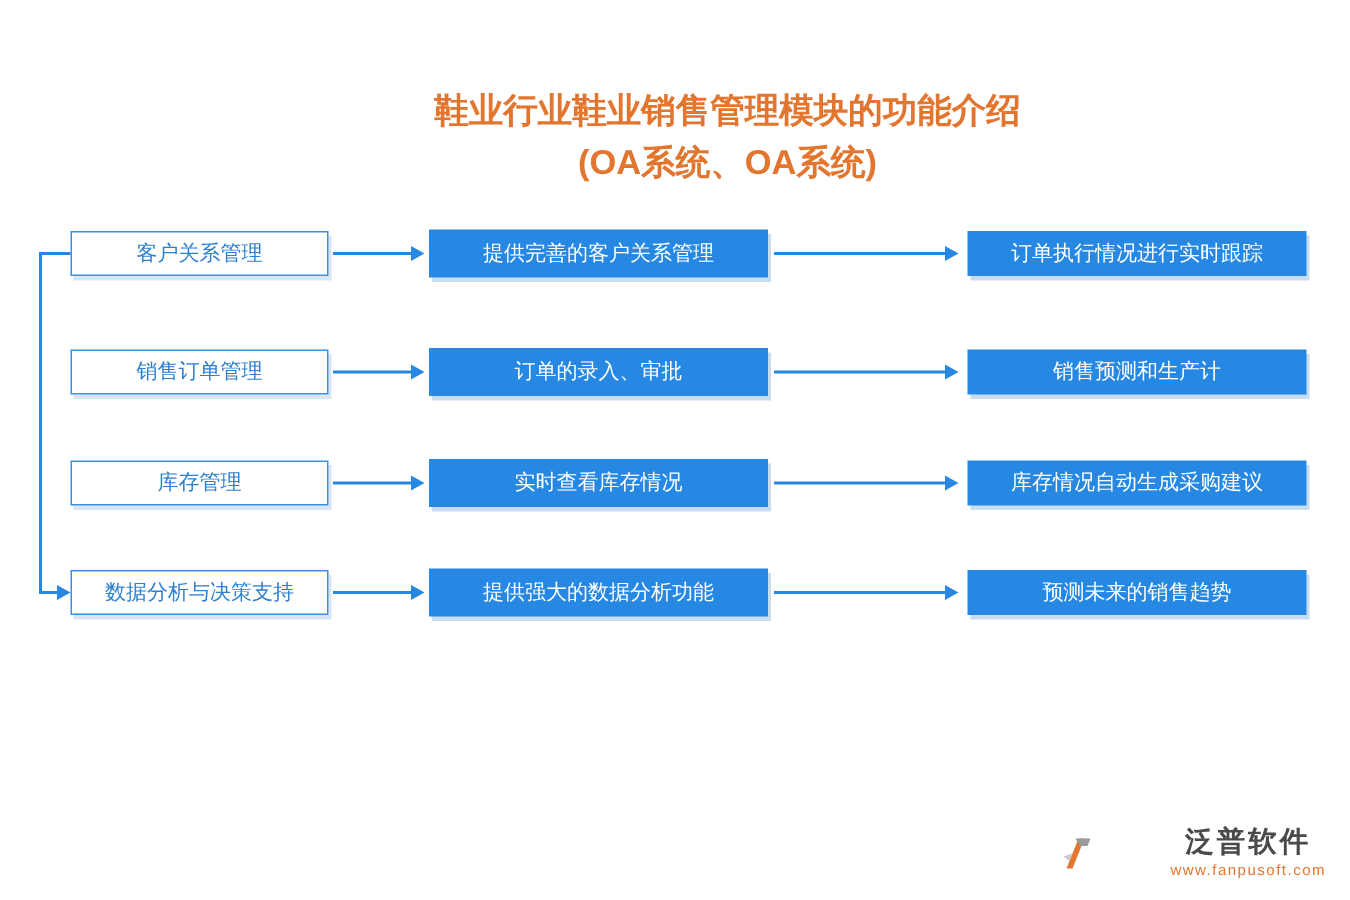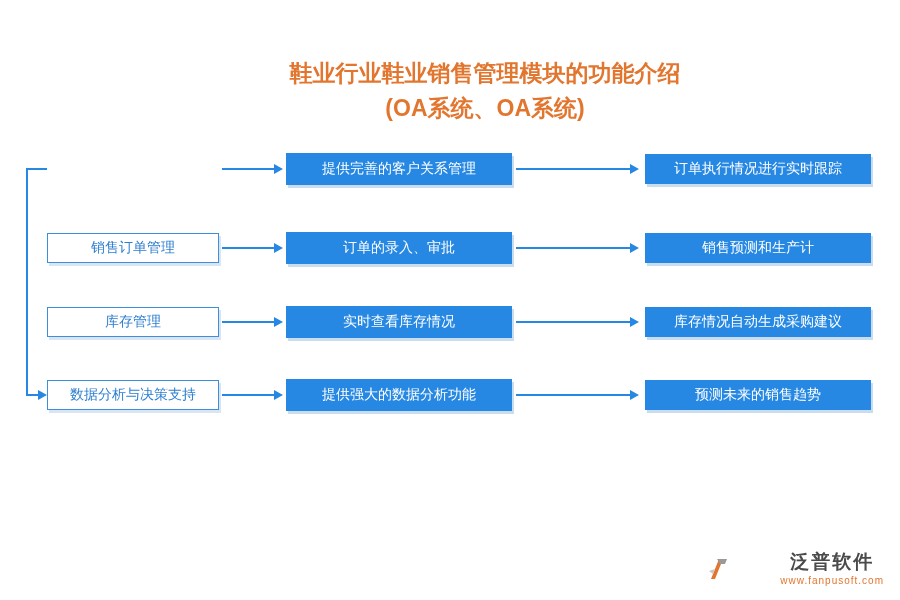--- a/index.html
+++ b/index.html
@@ -32,20 +32,21 @@
 </head>
 <body>
 
 <div class="canvas">
 
   <div class="title">
     <div>鞋业行业鞋业销售管理模块的功能介绍</div>
     <div>(OA系统、OA系统)</div>
   </div>
 
+  <div class="box left-box" style="left:47px;top:154px">客户关系管理</div>
   <div class="arrow" style="left:222px;top:168px;width:52px"></div>
   <div class="box mid-box" style="left:286px;top:153px">提供完善的客户关系管理</div>
   <div class="arrow" style="left:516px;top:168px;width:114px"></div>
   <div class="box right-box" style="left:645px;top:154px">订单执行情况进行实时跟踪</div>
 
   <div class="box left-box" style="left:47px;top:233px">销售订单管理</div>
   <div class="arrow" style="left:222px;top:247px;width:52px"></div>
   <div class="box mid-box" style="left:286px;top:232px">订单的录入、审批</div>
   <div class="arrow" style="left:516px;top:247px;width:114px"></div>
   <div class="box right-box" style="left:645px;top:233px">销售预测和生产计</div>

